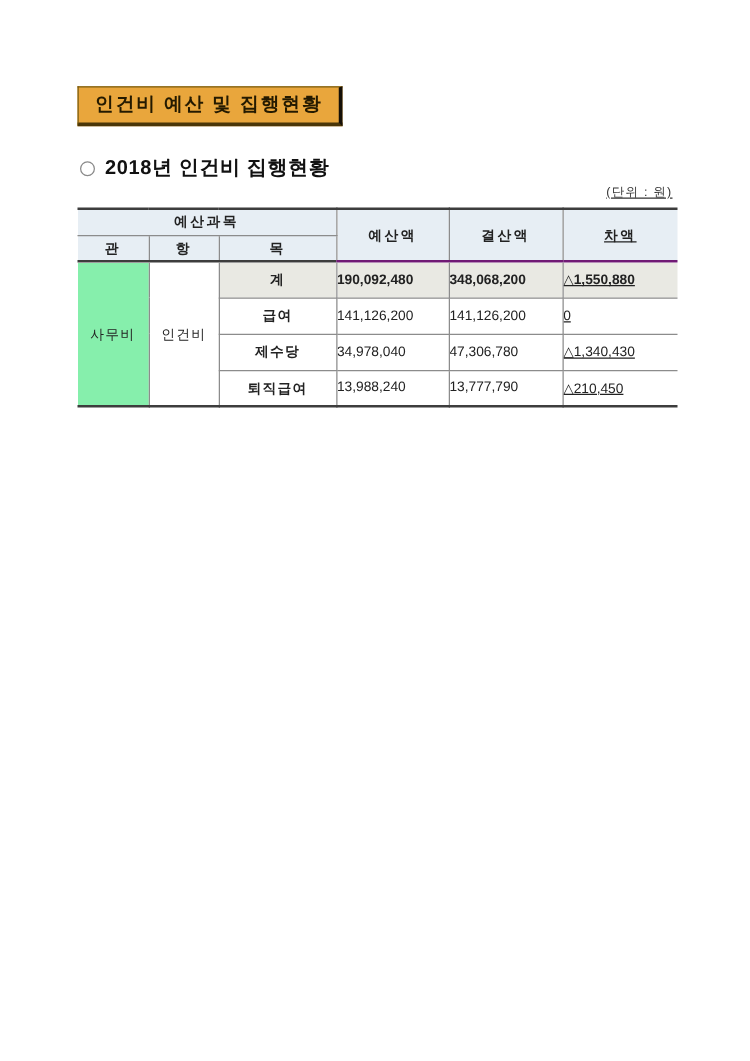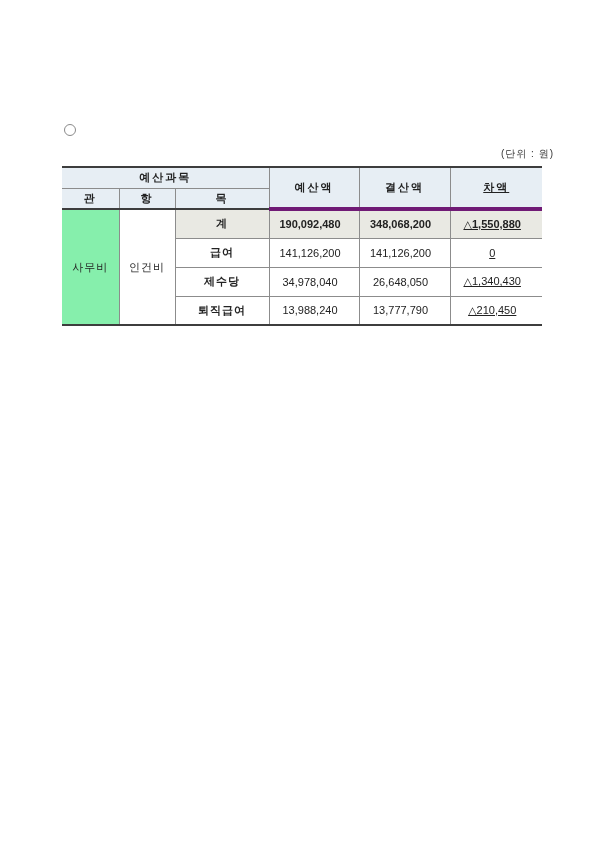--- a/index.html
+++ b/index.html
@@ -47,24 +47,25 @@
     width: 12px; height: 12px;
     border: 1.5px solid #8a8a8a;
     border-radius: 50%;
     background: #ffffff;
   }
 
   
   .unit-label {
     position: absolute;
     top: 147px;
-    right: 46px;
+    right: 62px;
     font-size: 10px;
     color: #333333;
     letter-spacing: 1px;
+    text-decoration: underline;
   }
 
   
   .budget-table {
     position: absolute;
     left: 62px; top: 166px;
     border-collapse: collapse;
     table-layout: fixed;
     width: 480px;
     border-top: 2px solid #3d3d3d;
@@ -80,36 +81,40 @@
     background: #e7eef4;
     font-weight: bold;
     height: 21px;
     text-align: center;
     letter-spacing: 2px;
     color: #222222;
     border-bottom: 1px solid #8c8c8c;
     margin-top: 20px;
   }
   .budget-table thead tr:last-child th { border-bottom: 2px solid #3d3d3d; }
-  .budget-table thead tr:first-child th[rowspan] { border-bottom: 4px solid #701a75; }
+  .budget-table thead tr:first-child th[rowspan] { border-bottom: 2px solid #701a75; }
   .budget-table tbody td { height: 29px; background: #ffffff; color: #222222; }
   .budget-table .cell-center { text-align: center; letter-spacing: 1px; font-weight: bold; }
-  .budget-table .cell-num { text-align: center; padding-right: 8px; }
+  .budget-table .cell-num { text-align: left; padding-right: 8px; }
   .budget-table tr.total-row td { background: #e9e9e3; font-weight: bold; }
   .no-left { border-left: none !important; }
   .no-right { border-right: none !important; text-decoration: underline; }
 </style>
 </head>
 <body>
 
 <div class="page">
 
+  <div class="banner">
+    <span>인건비 예산 및 집행현황</span>
+  </div>
 
   <div class="section-heading">
     <span class="section-bullet"></span>
+    <span>2018년 인건비 집행현황</span>
   </div>
 
   <div class="unit-label">(단위 : 원)</div>
 
   <table class="budget-table">
     <colgroup>
       <col style="width:57px">
       <col style="width:56px">
       <col style="width:94px">
       <col style="width:90px">
@@ -140,21 +145,21 @@
       </tr>
       <tr>
         <td class="cell-center">급여</td>
         <td class="cell-num">141,126,200</td>
         <td class="cell-num">141,126,200</td>
         <td class="cell-num no-right">0</td>
       </tr>
       <tr>
         <td class="cell-center">제수당</td>
         <td class="cell-num">34,978,040</td>
-        <td class="cell-num">26,648,050</td>
+        <td class="cell-num">47,306,780</td>
         <td class="cell-num no-right">△1,340,430</td>
       </tr>
       <tr>
         <td class="cell-center">퇴직급여</td>
         <td class="cell-num">13,988,240</td>
         <td class="cell-num">13,777,790</td>
         <td class="cell-num no-right">△210,450</td>
       </tr>
     </tbody>
   </table>

